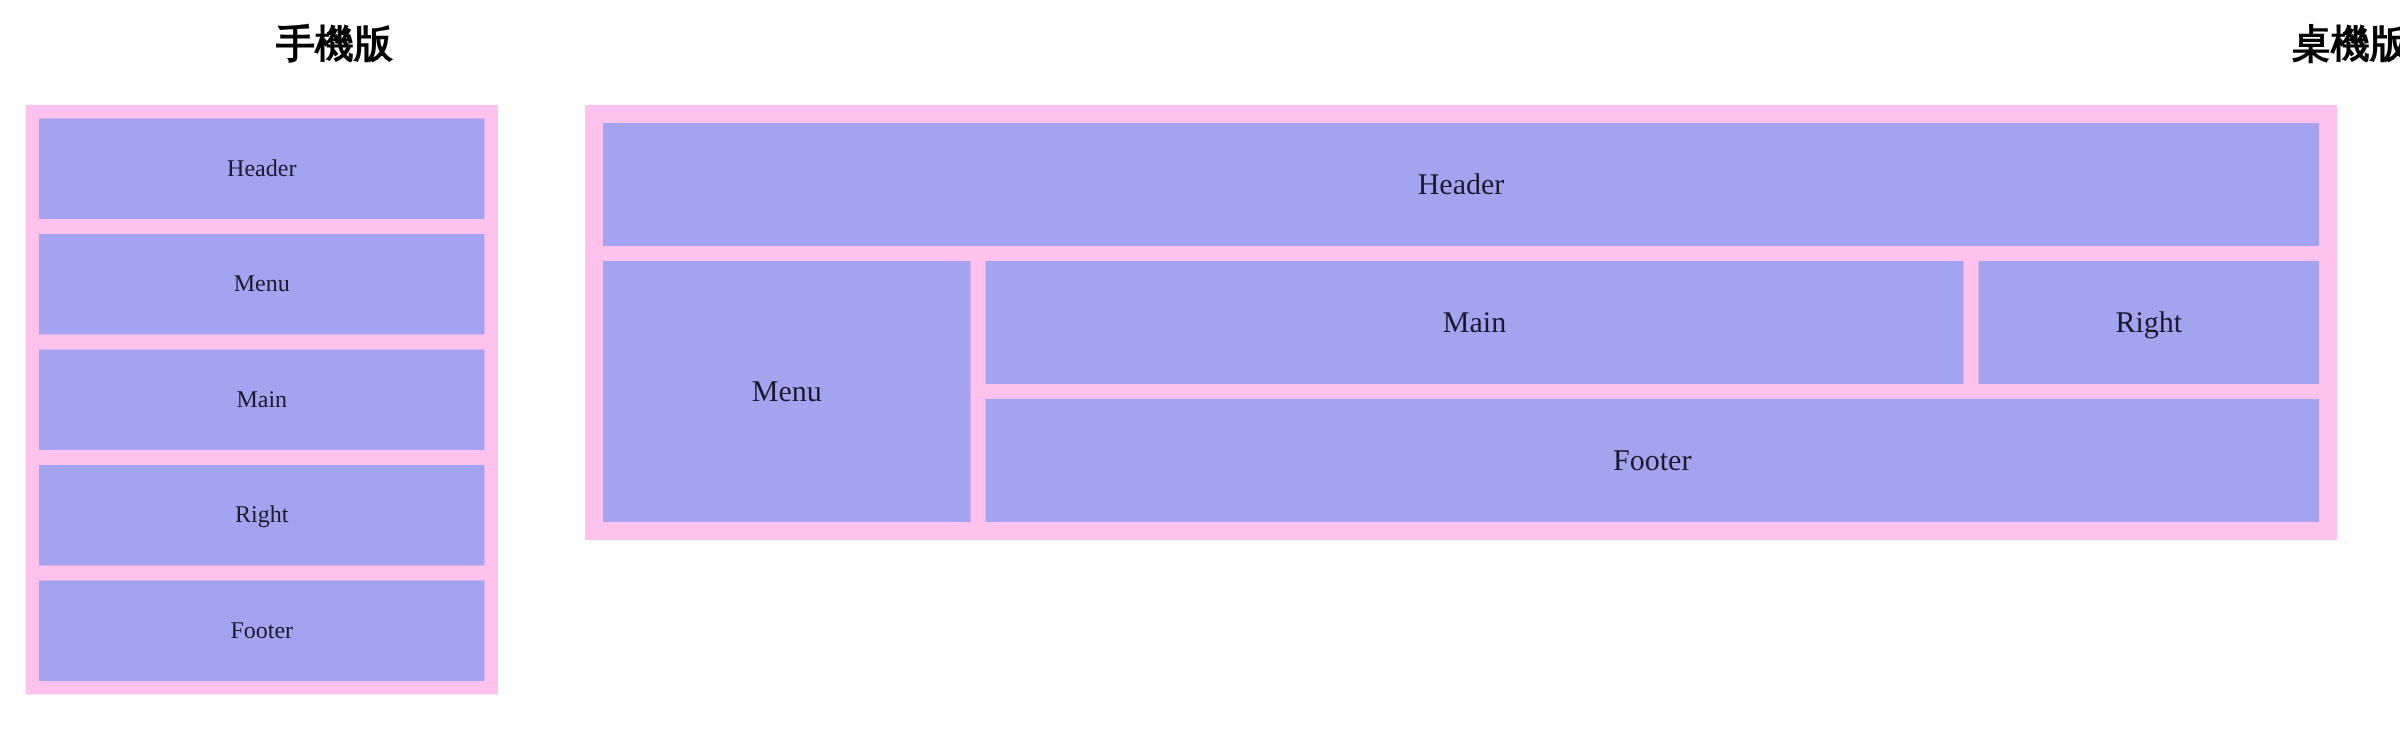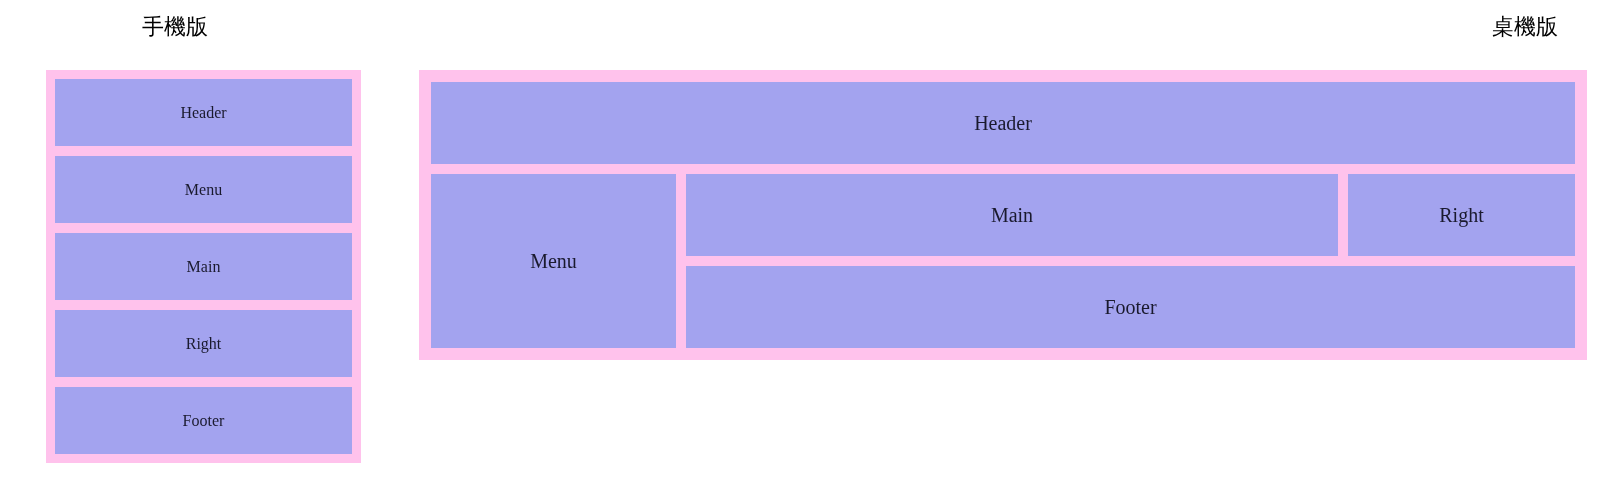--- a/index.html
+++ b/index.html
@@ -13,45 +13,45 @@
     background: #ffffff;
     font-family: "Liberation Serif", "DejaVu Serif", serif;
     overflow: hidden;
     position: relative;
   }
 
   
   .title {
     position: absolute;
     font-family: "Liberation Sans", "DejaVu Sans", sans-serif;
-    font-weight: normal;
-    font-size: 22px;
+    font-weight: bold;
+    font-size: 26px;
     color: #000000;
     line-height: 1;
     white-space: nowrap;
+    padding-left: 48px;
   }
   #title-mobile {
     left: 0;
     top: 16px;
     width: 350px;
     text-align: center;
   }
   #title-desktop {
     left: 390px;
     top: 16px;
     width: 1168px;
     text-align: right;
   }
 
   
   .wire-container {
     position: absolute;
     background: #ffc2ec;
     box-sizing: border-box;
-    margin-left: 29px;
   }
   .wire-box {
     background: #a3a3ef;
     color: #1a1a2e;
     display: flex;
     align-items: center;
     justify-content: center;
     box-sizing: border-box;
     text-align: center;
   }

